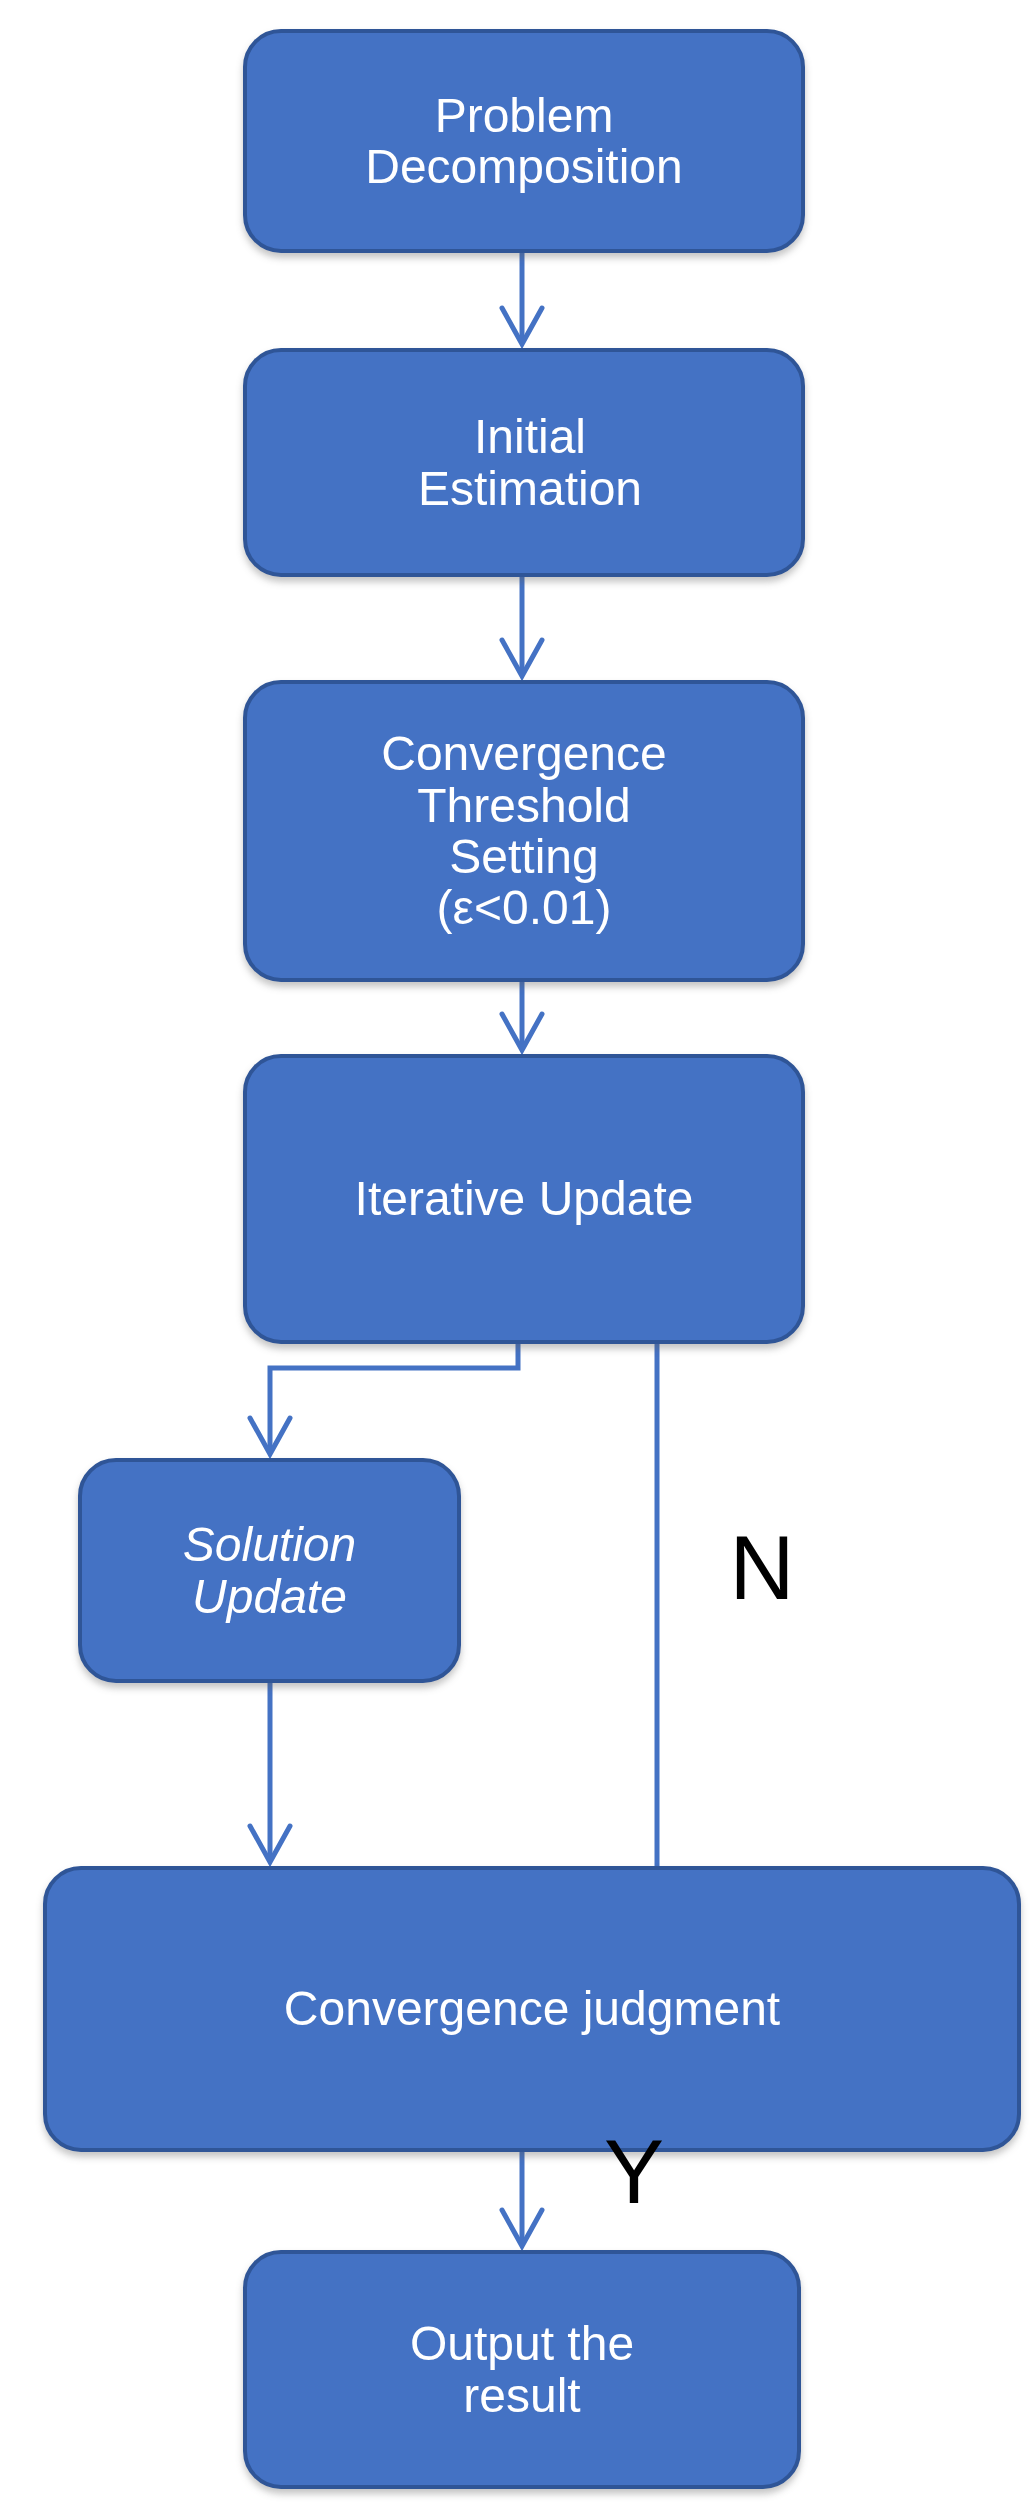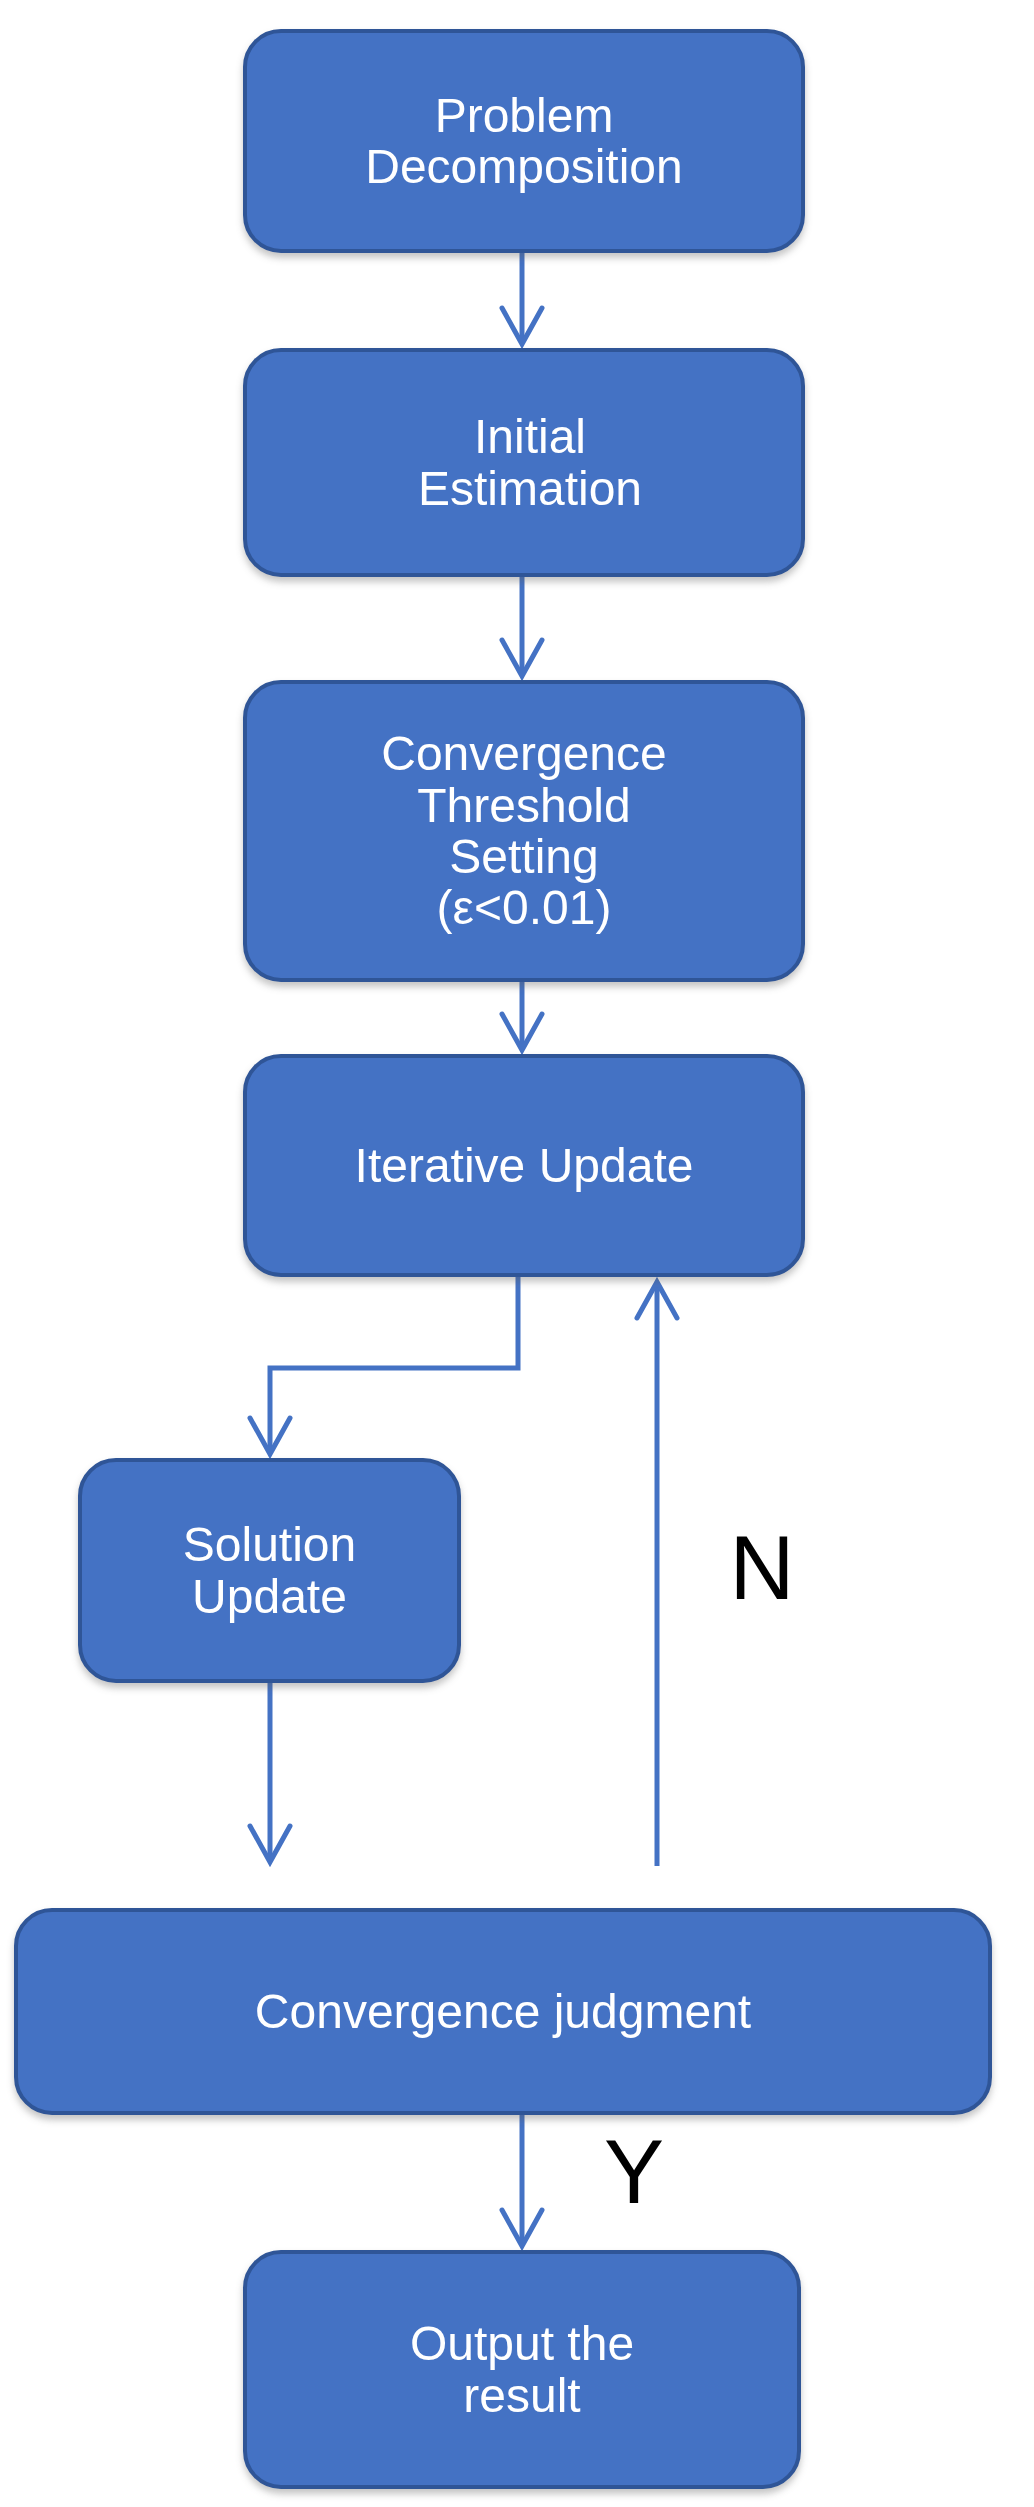--- a/index.html
+++ b/index.html
@@ -43,23 +43,23 @@
     justify-content: center;
     text-align: center;
     font-size: 48px;
     line-height: 1.07;
     white-space: pre-line;
     box-shadow: 0 5px 7px rgba(90, 90, 90, 0.35);
   }
   .node-problem      { left: 243px; top: 29px;   width: 562px; height: 224px; }
   .node-initial      { left: 243px; top: 348px;  width: 562px; height: 229px; padding-left: 12px; }
   .node-threshold    { left: 243px; top: 680px;  width: 562px; height: 302px; }
-  .node-iterative    { left: 243px; top: 1054px; width: 562px; height: 223px; }
-  .node-solution     { left: 78px;  top: 1458px; width: 383px; height: 225px; }
-  .node-judgment     { left: 14px;  top: 1866px; width: 978px; height: 207px; margin-top: 42px; }
+  .node-iterative    { left: 243px; top: 1054px; width: 562px; height: 290px; }
+  .node-solution     { left: 78px;  top: 1458px; width: 383px; height: 225px; font-style: italic; }
+  .node-judgment     { left: 43px;  top: 1866px; width: 978px; height: 286px; }
   .node-output       { left: 243px; top: 2250px; width: 558px; height: 239px; }
   .branch-label {
     position: absolute;
     color: var(--branch-label-text);
     font-size: 90px;
     line-height: 1;
     transform: translate(-50%, -50%);
     white-space: nowrap;
   }
   .branch-label-no  { left: 762px; top: 1568px; }

